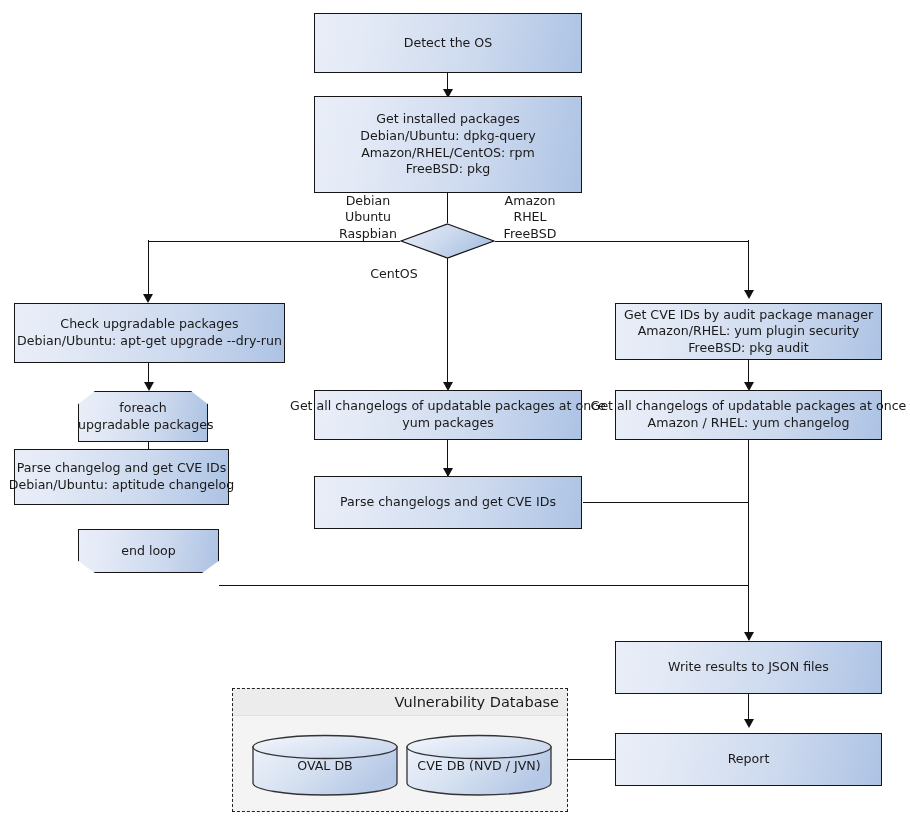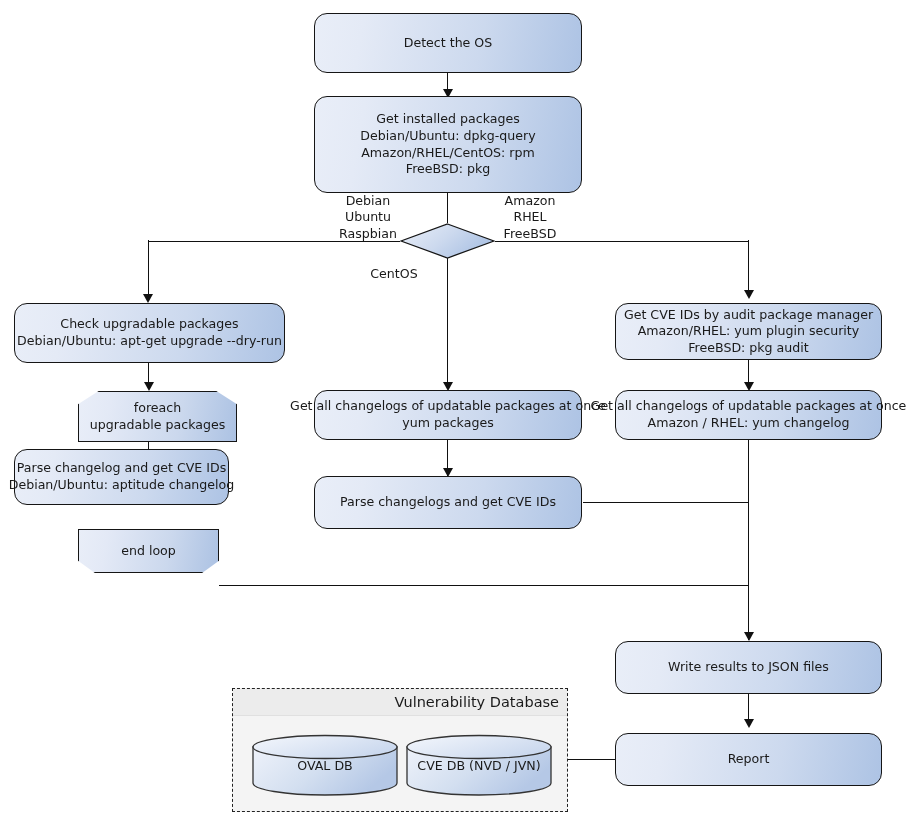--- a/index.html
+++ b/index.html
@@ -4,21 +4,21 @@
 <style>
   html,body{margin:0;padding:0;background:#ffffff;}
   body{width:910px;height:823px;overflow:hidden;
        font-family:"DejaVu Sans","Liberation Sans",sans-serif;}
   #canvas{position:relative;width:910px;height:823px;}
 
   
   .node{position:absolute;box-sizing:border-box;
         display:flex;align-items:center;justify-content:center;
         text-align:center;color:#1a1a1a;font-size:12.6px;line-height:1.32;
-        white-space:nowrap;border-radius:13px;}
+        white-space:nowrap;}
   .box{border:1.3px solid #151515;
        background:linear-gradient(100deg,#e9eef8 0%,#e4eaf6 18%,#ccd9ee 62%,#adc3e4 100%);}
 
   
   .loop-start{border:none;background:none;}
   .loop-start .shape{position:absolute;inset:0;
        background:linear-gradient(100deg,#e9eef8 0%,#e3e9f6 20%,#cbd8ed 64%,#acc2e3 100%);
        border:1.3px solid #151515;
        -webkit-clip-path:polygon(13% 0,87% 0,100% 26%,100% 100%,0 100%,0 26%);
        clip-path:polygon(13% 0,87% 0,100% 26%,100% 100%,0 100%,0 26%);}
@@ -140,21 +140,21 @@
       </defs>
       <polygon points="47.5,1 94,18 47.5,35 1,18" fill="url(#dg)" stroke="#151515" stroke-width="1.3"></polygon>
     </svg>
   </div>
 
   <div class="node box" style="left:14px;top:303px;width:271px;height:60px;flex-direction:column;">
     <span>Check upgradable packages</span>
     <span>Debian/Ubuntu: apt-get upgrade --dry-run</span>
   </div>
 
-  <div class="node loop-start" style="left:78px;top:391px;width:159px;height:51px;">
+  <div class="node loop-start" style="left:78px;top:391px;width:130px;height:51px;">
     <span class="shape"></span>
     <span class="inner">
       <span style="display:block">foreach</span>
       <span style="display:block">upgradable  packages</span>
     </span>
   </div>
 
   <div class="node box" style="left:14px;top:449px;width:215px;height:56px;flex-direction:column;">
     <span>Parse changelog and get  CVE IDs</span>
     <span>Debian/Ubuntu: aptitude changelog</span>

